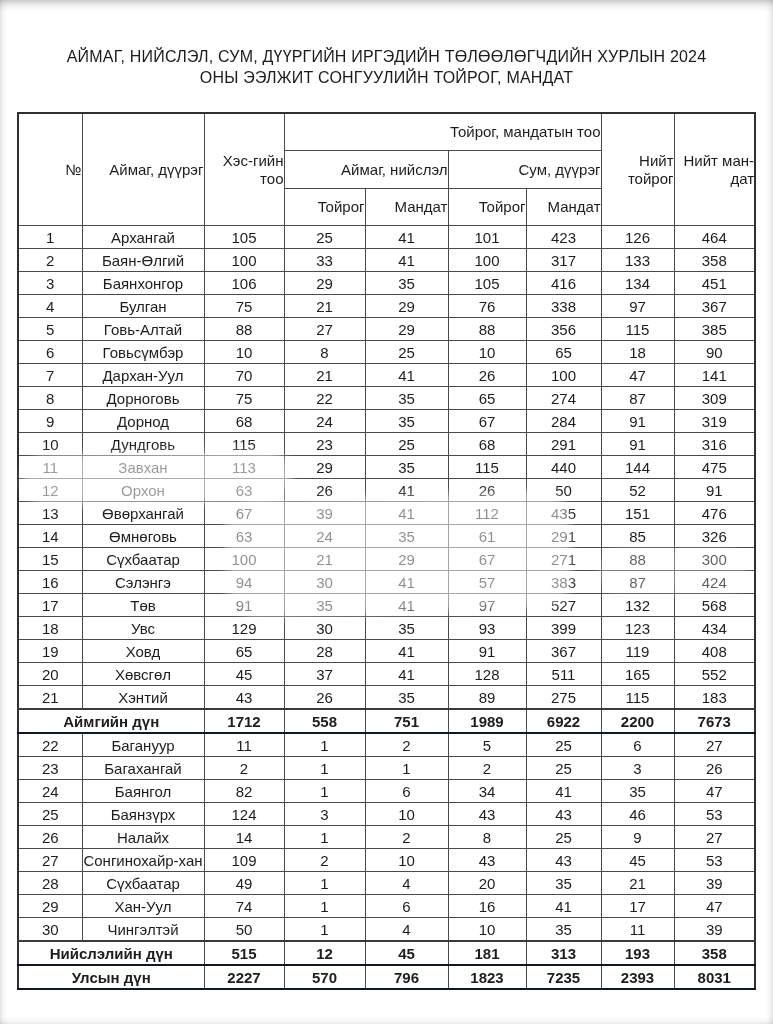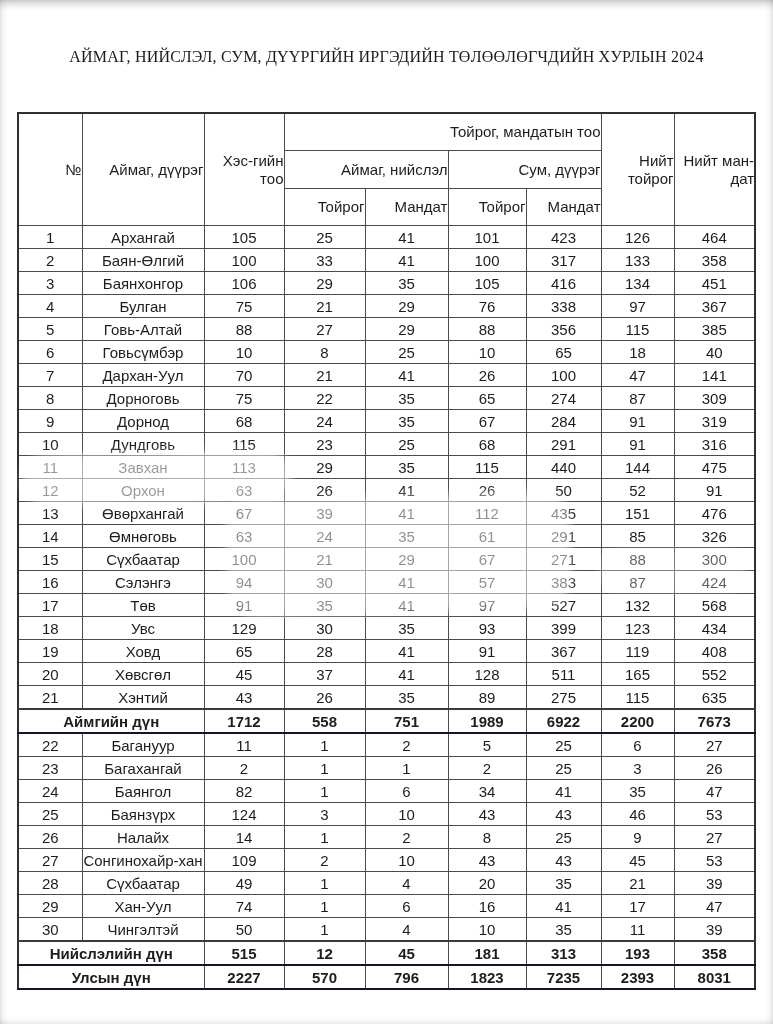--- a/index.html
+++ b/index.html
@@ -9,21 +9,21 @@
     font-family:"Liberation Sans","DejaVu Sans",sans-serif;
     box-shadow: inset 0 10px 10px -8px rgba(0,0,0,.30),
                 inset 0 -6px 8px -7px rgba(0,0,0,.22),
                 inset 8px 0 8px -8px rgba(0,0,0,.18),
                 inset -8px 0 8px -8px rgba(0,0,0,.18);
     overflow:hidden;
   }
   .doc-title{
     position:absolute;top:46px;left:0;width:100%;
     text-align:center;font-size:16px;line-height:21px;
-    letter-spacing:.2px;color:#1b1b1b;font-family:Liberation Serif, serif;
+    letter-spacing:.2px;color:#1b1b1b;
   }
   table.mandate-table{
     position:absolute;left:17px;top:112px;width:739px;
     border-collapse:collapse;table-layout:fixed;
     font-size:15px;color:#1d1d1d;
     border:2px solid #2f2f2f;
   }
   .mandate-table th,.mandate-table td{
     border:1px solid #4a4a4a;
     text-align:center;vertical-align:middle;
@@ -48,20 +48,21 @@
   .wm-2{left:226px;top:495px;width:345px;height:118px;transform:rotate(-2deg);background:rgba(255,255,255,.5);}
   .wm-3{left:598px;top:548px;width:150px;height:46px;background:rgba(255,255,255,.30);}
 </style>
 </head>
 <body>
 
 <div class="page">
 
   <div class="doc-title">
     <div>АЙМАГ, НИЙСЛЭЛ, СУМ, ДҮҮРГИЙН ИРГЭДИЙН ТӨЛӨӨЛӨГЧДИЙН ХУРЛЫН 2024</div>
+    <div>ОНЫ ЭЭЛЖИТ СОНГУУЛИЙН ТОЙРОГ, МАНДАТ</div>
   </div>
 
   <table class="mandate-table">
     <colgroup>
       <col style="width:64px">
         <col style="width:122px">
         <col style="width:80px">
       <col style="width:81px">
         <col style="width:83px">
         <col style="width:78px">
@@ -147,21 +148,21 @@
         </tr>
         <tr>
           <td>6</td>
           <td class="c-name">Говьсүмбэр</td>
           <td>10</td>
           <td>8</td>
           <td>25</td>
           <td>10</td>
           <td>65</td>
           <td>18</td>
-          <td>40</td>
+          <td>90</td>
         </tr>
         <tr>
           <td>7</td>
           <td class="c-name">Дархан-Уул</td>
           <td>70</td>
           <td>21</td>
           <td>41</td>
           <td>26</td>
           <td>100</td>
           <td>47</td>
@@ -312,21 +313,21 @@
         </tr>
         <tr>
           <td>21</td>
           <td class="c-name">Хэнтий</td>
           <td>43</td>
           <td>26</td>
           <td>35</td>
           <td>89</td>
           <td>275</td>
           <td>115</td>
-          <td>635</td>
+          <td>183</td>
         </tr>
         <tr class="total-row">
           <td class="c-total-label" colspan="2">Аймгийн дүн</td>
           <td>1712</td>
           <td>558</td>
           <td>751</td>
           <td>1989</td>
           <td>6922</td>
           <td>2200</td>
           <td>7673</td>

